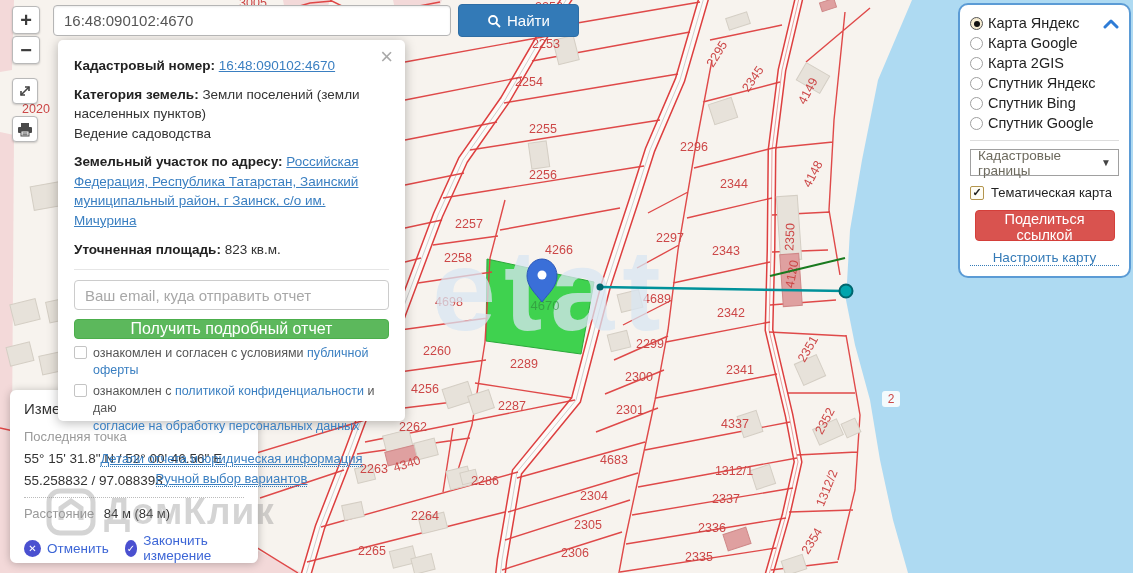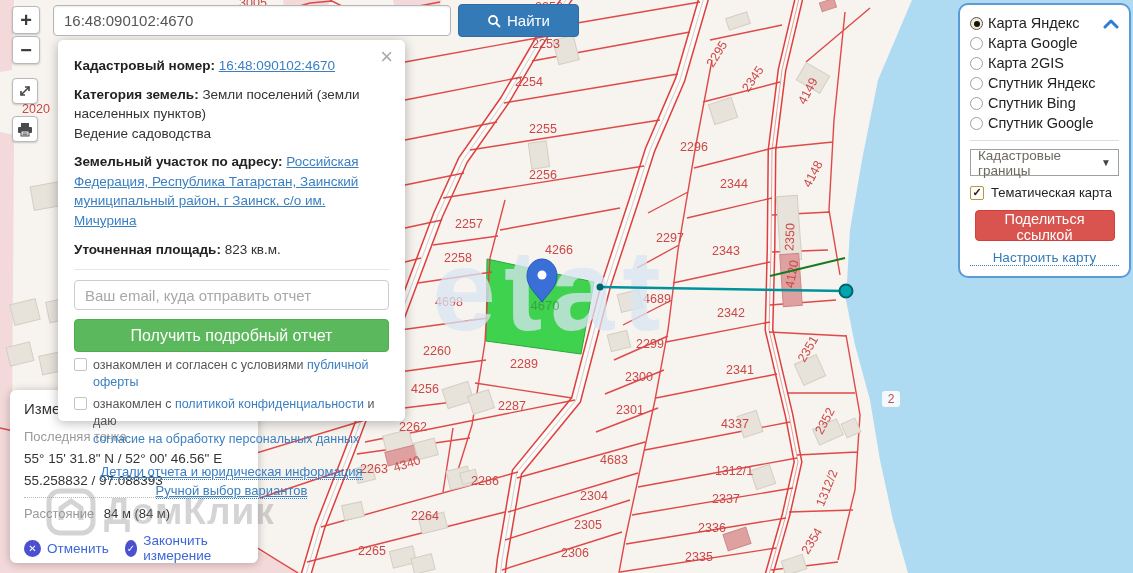--- a/index.html
+++ b/index.html
@@ -28,21 +28,21 @@
   #info-popup { left:58px; top:40px; width:347px; height:381px; background:#fff; border-radius:5px;
                 box-shadow:0 2px 12px rgba(0,0,0,.28); z-index:4; padding:16px 16px 10px 16px;
                 font-size:13.5px; color:#333; line-height:1.45; }
   #info-popup .row { margin-bottom:9px; }
   #info-popup b { color:#222; }
   #info-popup a, .blue-link { color:#3a7fc1; text-decoration:underline; cursor:pointer; }
   #popup-close { position:absolute; right:12px; top:6px; font-size:22px; color:#a9a9a9; cursor:pointer; line-height:1; }
   #email-input { width:100%; height:30px; border:1px solid #ccc; border-radius:4px; padding:0 10px;
                  font-size:15px; color:#555; font-family:"Liberation Sans", sans-serif; }
   #email-input::placeholder { color:#a8a8a8; }
-  #report-btn { width:100%; height:33px; background:#5cb85c; border:1px solid #4cae4c; border-radius:4px;
+  #report-btn { width:100%; height:20px; background:#5cb85c; border:1px solid #4cae4c; border-radius:4px;
                 color:#fff; font-size:16px; cursor:pointer; margin-top:9px; font-family:"Liberation Sans", sans-serif; }
   .chk-row { display:flex; gap:6px; font-size:12.5px; color:#555; margin-top:5px; line-height:1.35; }
   .chk { width:13px; height:13px; border:1px solid #c4c4c4; border-radius:2px; background:#fff; flex:none; margin-top:1px; }
   .chk-indent { margin-left:19px; font-size:12.5px; }
   .center-links { text-align:center; margin-top:14px; font-size:13px; line-height:1.5; }
   .dotted-link { color:#337ab7; text-decoration:none; border-bottom:1px dotted #337ab7; cursor:pointer; }
   .hr { border-top:1px solid #e6e6e6; margin:10px 0; }
 
   
   #measure-panel { left:10px; top:390px; width:248px; height:173px; background:#fff; border-radius:6px;

